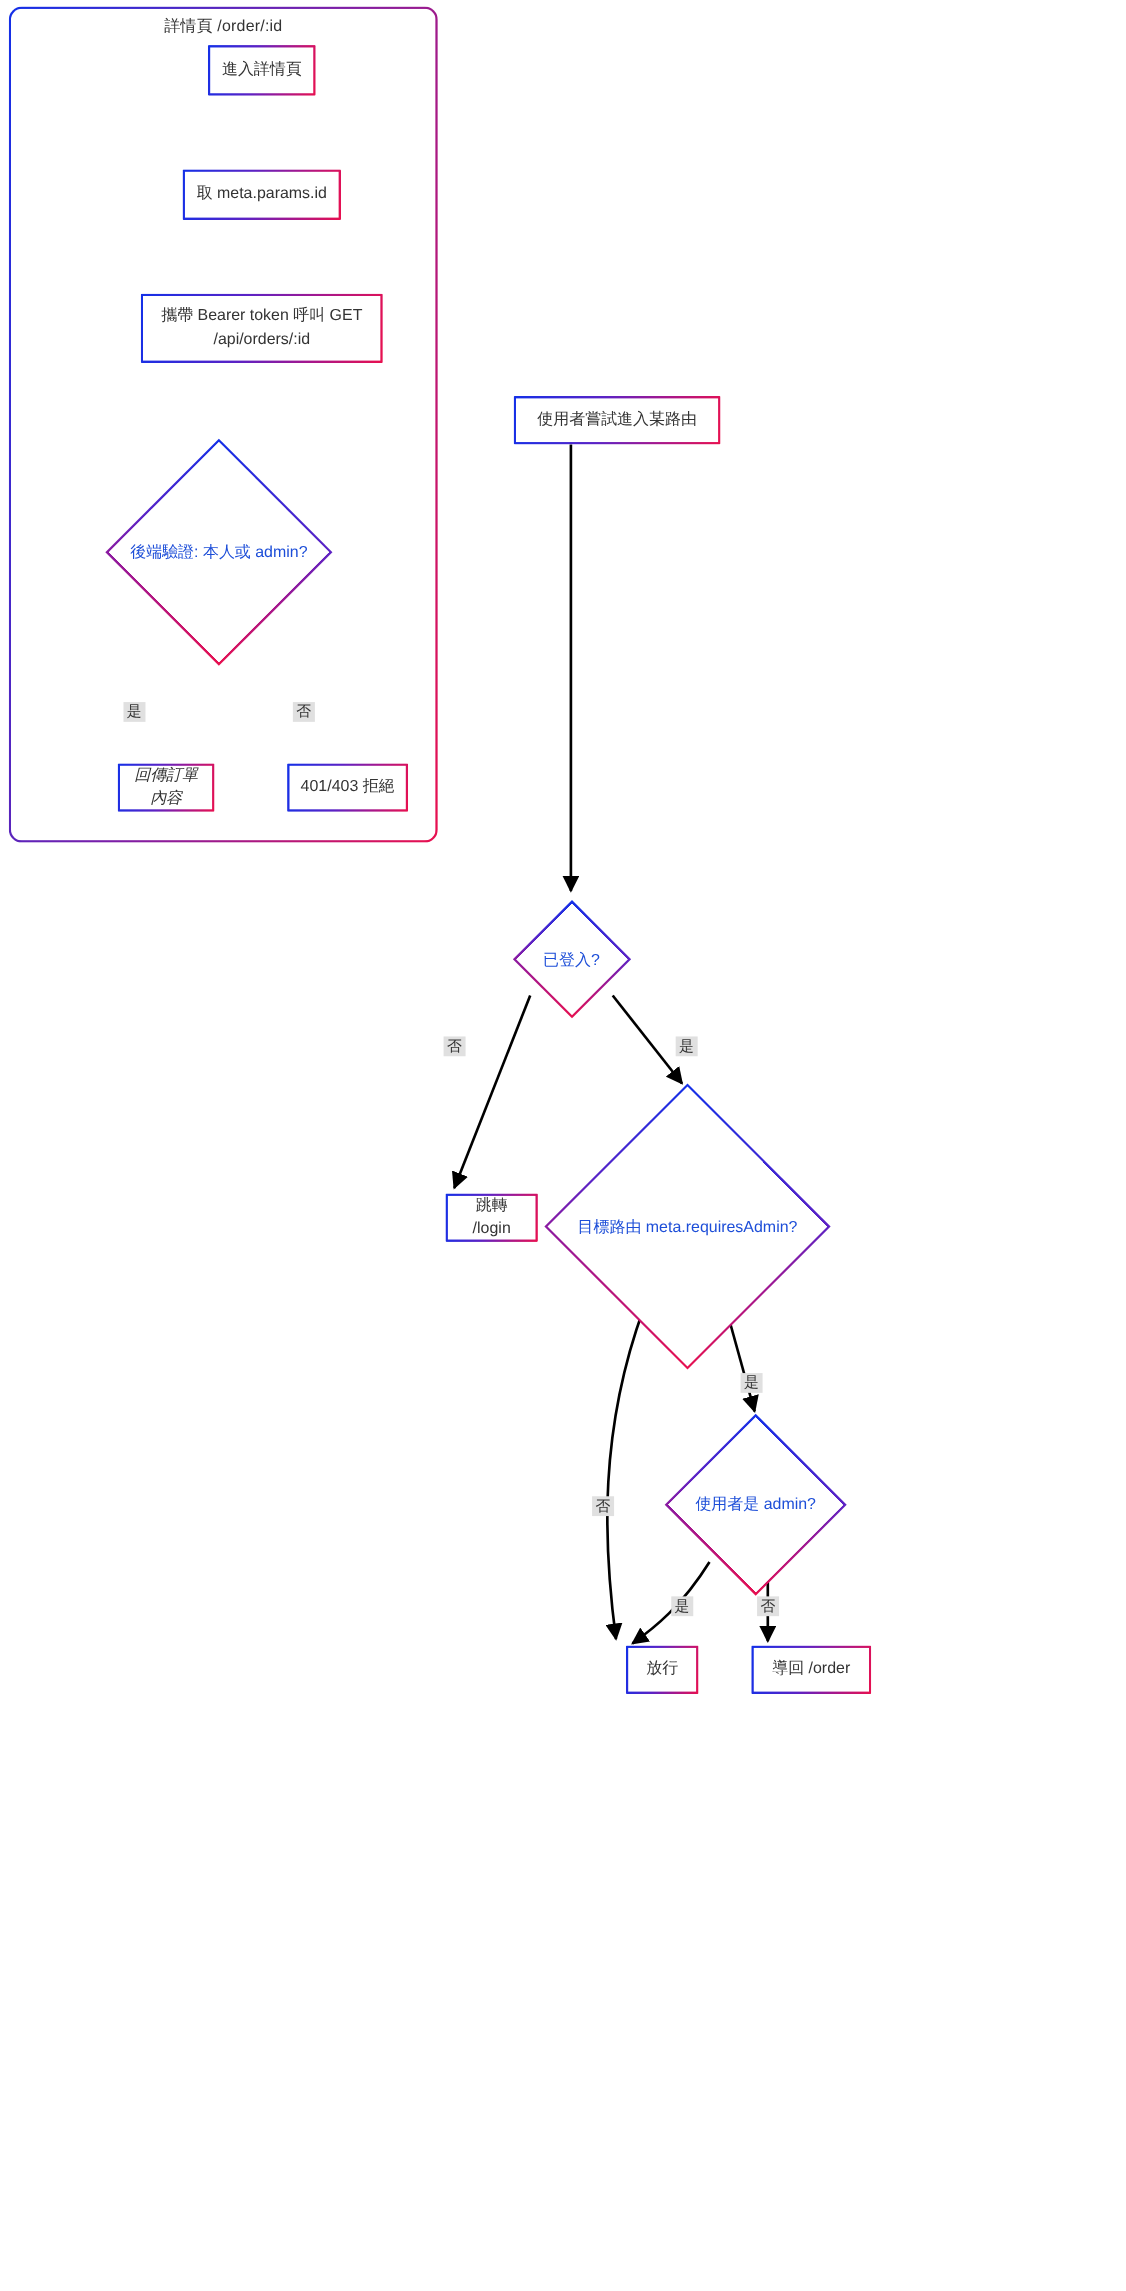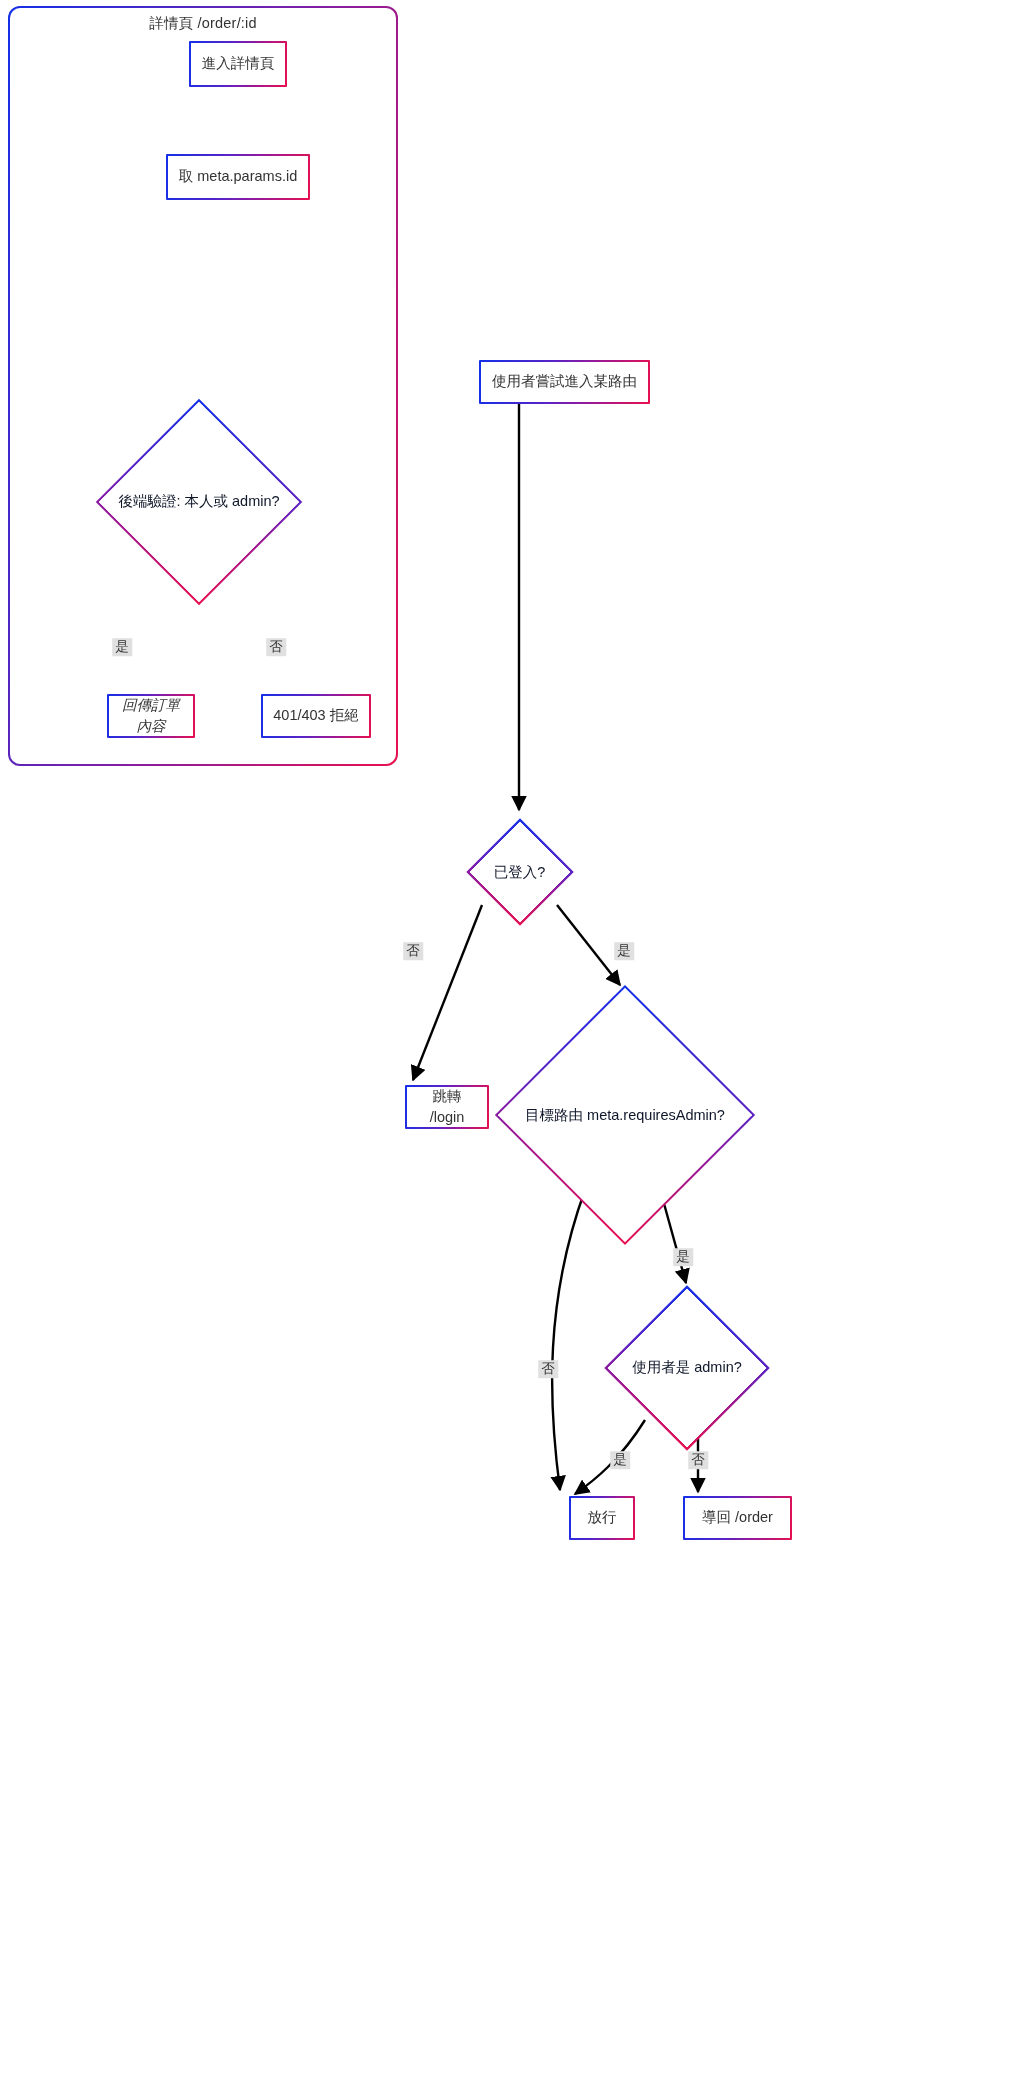--- a/index.html
+++ b/index.html
@@ -62,21 +62,21 @@
     box-sizing:border-box;
     border:2.2px solid transparent;
     background:
       linear-gradient(#ffffff,#ffffff) padding-box,
       linear-gradient(145deg,#1330e8 0%,#5a23c6 40%,#a3178f 68%,#e8104f 100%) border-box;
   }
   .diamond .dlabel{
     position:relative;
     z-index:2;
     font-size:14.5px;
-    color:#0f172a;
+    color:#1d4ed8;
     text-align:right;
     white-space:nowrap;
   }
 
   
   .edgelabel{
     position:absolute;
     background:#e0e0e0;
     color:#333333;
     font-size:13.5px;
@@ -130,35 +130,39 @@
   </div>
 
   <div class="node" style="left:150px;top:41px;width:98px;height:46px;">
     <span>進入詳情頁</span>
   </div>
 
   <div class="node" style="left:127px;top:154px;width:144px;height:46px;">
     <span>取 meta.params.id</span>
   </div>
 
+  <div class="node" style="left:89px;top:267px;width:220px;height:63px;">
+    <span>攜帶 Bearer token 呼叫 GET
+/api/orders/:id</span>
+  </div>
 
   <div class="diamond" style="left:95px;top:399px;width:208px;height:205px;">
     <div class="dshape" style="width:146px;height:146px;"></div>
     <span class="dlabel">後端驗證: 本人或 admin?</span>
   </div>
 
   <div class="node" style="left:68px;top:694px;width:88px;height:44px;font-style:italic;">
     <span>回傳訂單內容</span>
   </div>
 
   <div class="node" style="left:222px;top:694px;width:110px;height:44px;">
     <span>401/403 拒絕</span>
   </div>
 
-  <div class="node" style="left:440px;top:360px;width:171px;height:44px;">
+  <div class="node" style="left:428px;top:360px;width:188px;height:44px;">
     <span>使用者嘗試進入某路由</span>
   </div>
 
   <div class="diamond" style="left:452px;top:812px;width:135px;height:120px;">
     <div class="dshape" style="width:76px;height:76px;"></div>
     <span class="dlabel">已登入?</span>
   </div>
 
   <div class="node" style="left:366px;top:1085px;width:84px;height:44px;">
     <span>跳轉 /login</span>

